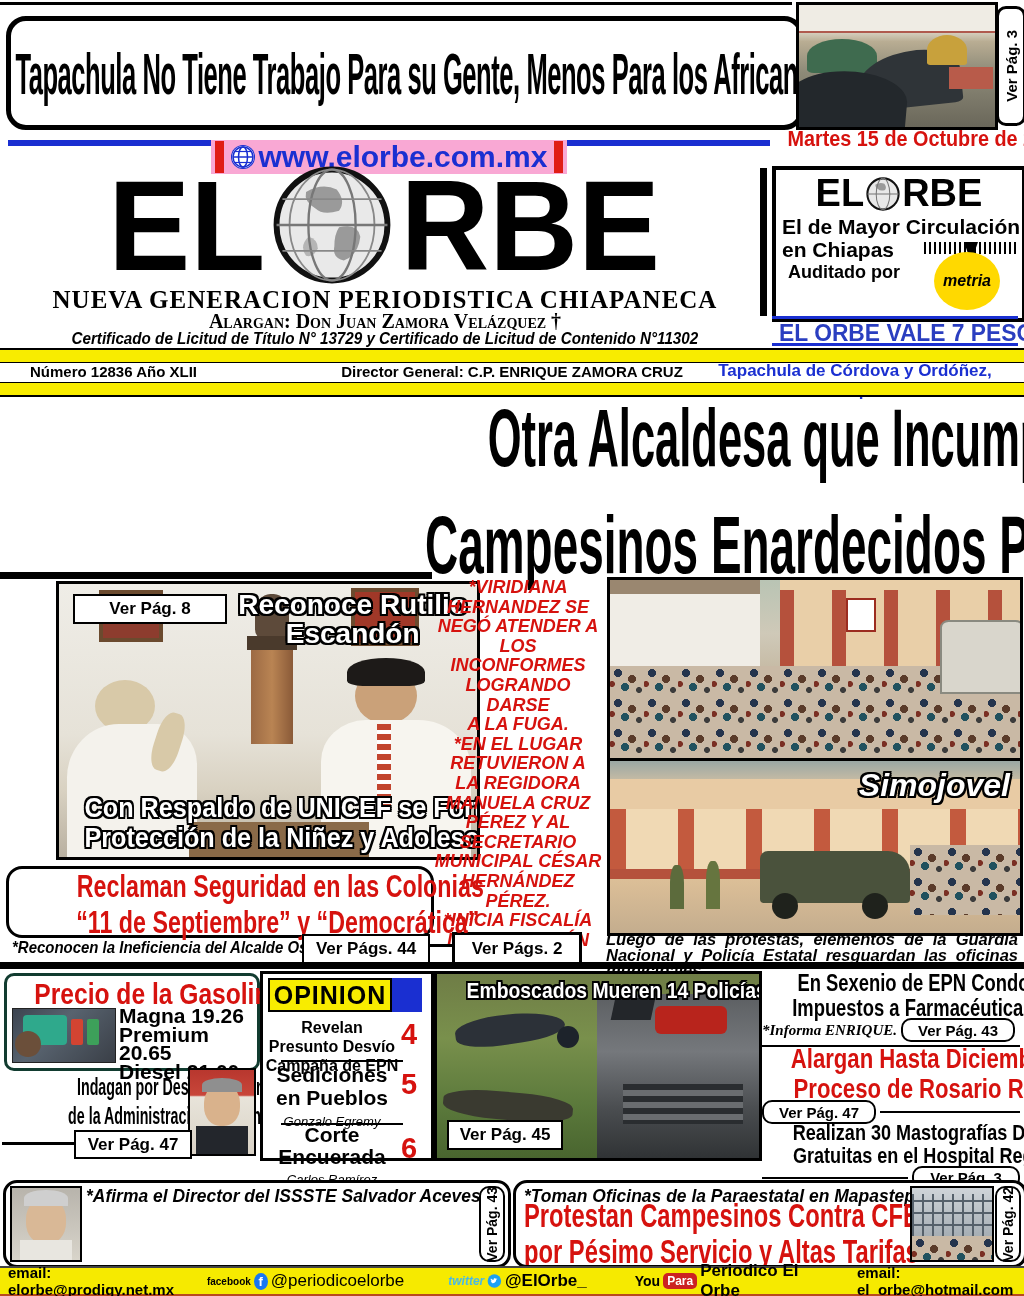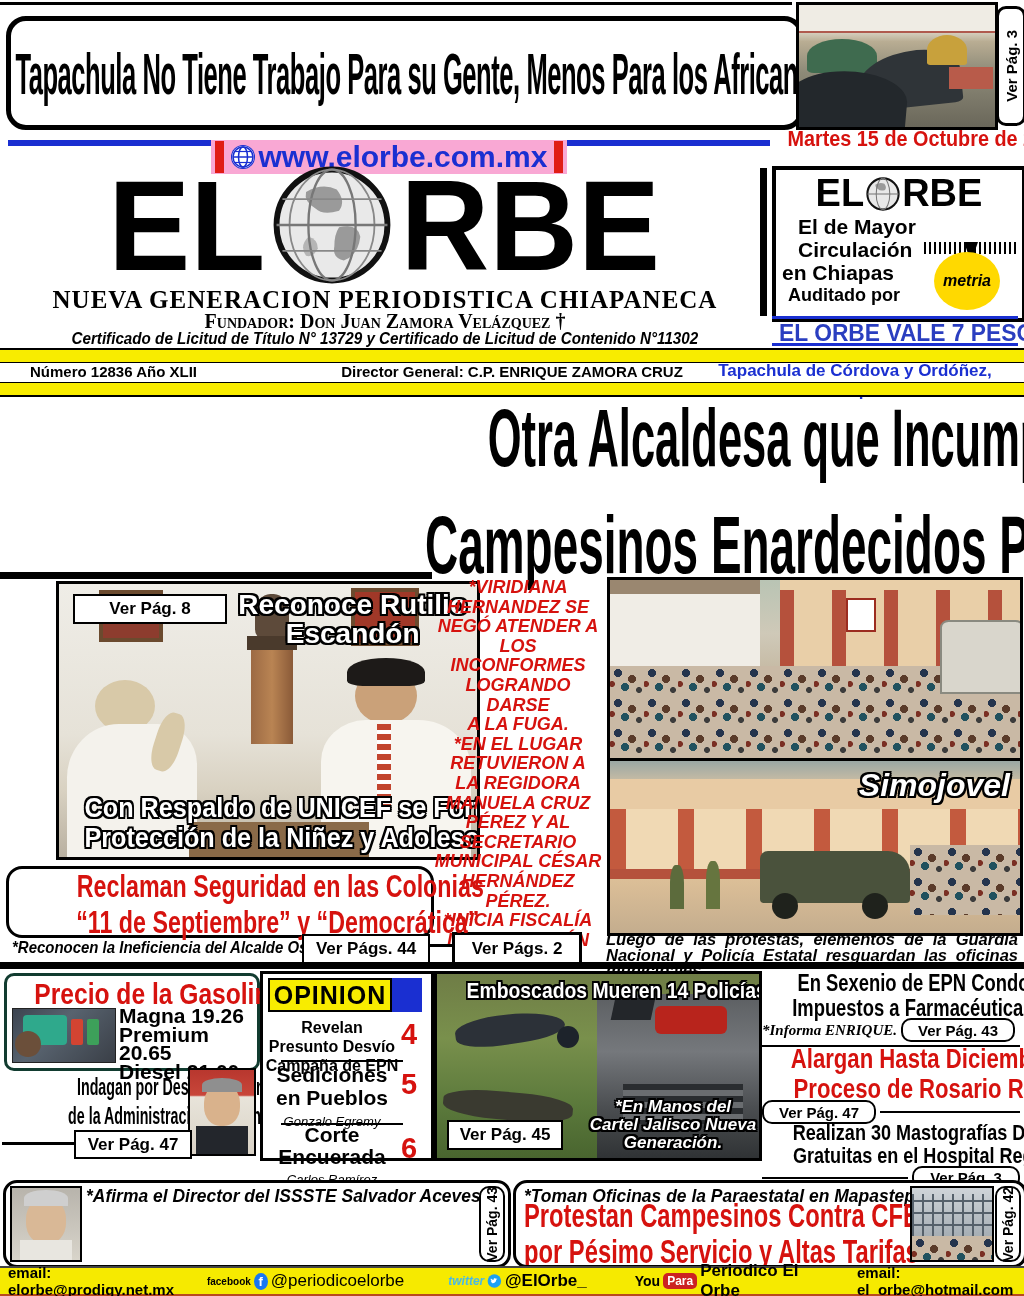--- a/index.html
+++ b/index.html
@@ -84,39 +84,39 @@
       <line x1="3" y1="50" x2="97" y2="50" stroke="#777" stroke-width="2"></line>
       <line x1="8" y1="28" x2="92" y2="28" stroke="#888" stroke-width="1.5"></line>
       <line x1="8" y1="72" x2="92" y2="72" stroke="#888" stroke-width="1.5"></line>
     </svg>
     <span class="cond" style="--sx:.96;font-size:128px;font-weight:bold;">RBE</span>
   </div>
   <div class="abs ctr serif" style="left:8px;top:286px;width:754px;">
     <span class="cond" style="--sx:1;font-size:25px;font-weight:bold;letter-spacing:1px;">NUEVA GENERACION PERIODISTICA CHIAPANECA</span>
   </div>
   <div class="abs ctr serif" style="left:8px;top:310px;width:754px;font-variant:small-caps;">
-    <span style="font-size:20px;font-weight:bold;">Fundador: Don Juan Zamora Velázquez  †</span>
+    <span style="font-size:20px;font-weight:bold;">Alargan: Don Juan Zamora Velázquez  †</span>
   </div>
   <div class="abs ctr" style="left:8px;top:330px;width:754px;">
     <span class="cond" style="--sx:.95;font-size:16px;font-weight:bold;font-style:italic;">Certificado de Licitud de Título N° 13729 y Certificado de Licitud de Contenido N°11302</span>
   </div>
   <div class="abs" style="left:760px;top:168px;width:7px;height:148px;background:#000;"></div>
 
   <div class="abs" style="left:772px;top:166px;width:246px;height:148px;border:4px solid #000;background:#fff;">
     <div style="display:flex;align-items:center;justify-content:center;margin-top:2px;">
       <span style="font-size:38px;font-weight:bold;">EL</span>
       <svg width="34" height="34" viewBox="0 0 100 100" style="margin:0 2px;">
         <circle cx="50" cy="50" r="46" fill="#e9e9e9" stroke="#111" stroke-width="6"></circle>
         <path d="M28 22 q14 -8 26 -2 q8 10 2 18 q-14 4 -20 -2 q-10 -6 -8 -14z" fill="#9a9a9a"></path>
         <ellipse cx="50" cy="50" rx="20" ry="46" fill="none" stroke="#777" stroke-width="3"></ellipse>
         <line x1="4" y1="50" x2="96" y2="50" stroke="#777" stroke-width="3"></line>
       </svg>
       <span style="font-size:38px;font-weight:bold;">RBE</span>
     </div>
-    <div style="font-size:21px;font-weight:bold;padding-left:22px;line-height:23px;">El de Mayor Circulación</div>
+    <div style="font-size:21px;font-weight:bold;padding-left:6px;line-height:23px;">El de Mayor Circulación</div>
     <div style="font-size:21px;font-weight:bold;padding-left:6px;line-height:23px;">en Chiapas</div>
     <div style="font-size:18px;font-weight:bold;padding-left:12px;line-height:22px;">Auditado por</div>
     <div class="abs" style="left:148px;top:72px;width:92px;height:12px;background:repeating-linear-gradient(90deg,#000 0 2px,#fff 2px 5px);"></div>
     <div class="abs" style="left:188px;top:72px;width:0;height:0;border-left:7px solid transparent;border-right:7px solid transparent;border-top:20px solid #000;"></div>
     <div class="abs" style="left:158px;top:82px;width:66px;height:58px;background:#ffd900;border-radius:50%;display:flex;align-items:center;justify-content:center;">
       <span style="font-size:16px;font-weight:bold;font-style:italic;">metria</span>
     </div>
   </div>
   <div class="abs" style="left:772px;top:316px;width:246px;height:3px;background:#1a2fd1;"></div>
   <div class="abs ctr" style="left:772px;top:319px;width:246px;">
@@ -287,23 +287,20 @@
     <div class="abs" style="left:160px;top:20px;width:162px;height:164px;background:linear-gradient(180deg,#5c5f62 0%,#75787c 35%,#4a4d50 70%,#303335 100%);"></div>
     <div class="abs" style="left:218px;top:32px;width:72px;height:28px;background:#b8241c;border-radius:6px;"></div>
     <div class="abs" style="left:176px;top:24px;width:40px;height:22px;background:#23262a;transform:skewX(-12deg);"></div>
     <div class="abs" style="left:186px;top:110px;width:120px;height:40px;background:repeating-linear-gradient(180deg,#2a2d30 0 6px,#6a6d70 6px 12px);"></div>
     <div class="abs" style="left:18px;top:40px;width:110px;height:30px;background:#2c3138;border-radius:40% 60% 40% 40%;transform:rotate(-8deg);"></div>
     <div class="abs" style="left:120px;top:52px;width:22px;height:22px;background:#1d232b;border-radius:50%;"></div>
     <div class="abs" style="left:6px;top:118px;width:130px;height:28px;background:#3a3a30;border-radius:40%;transform:rotate(5deg);"></div>
     <div class="abs outline ctr" style="left:0;top:4px;width:100%;">
       <span class="cond" style="--sx:.88;font-size:22px;font-weight:bold;">Emboscados Mueren 14 Policías en Michoacán</span>
     </div>
-    <div class="abs outline" style="left:150px;bottom:6px;width:172px;text-align:center;font-size:17px;font-weight:bold;font-style:italic;line-height:18px;white-space:pre-line;">*En Manos del
-Cartel Jalisco Nueva
-Generación.</div>
     <div class="abs pagebox" style="left:10px;bottom:8px;width:112px;height:26px;border-width:2px;">
         <span>Ver Pág. 45</span>
       </div>
   </div>
 
   <div class="abs ctr" style="left:762px;top:972px;width:258px;line-height:22px;">
     <span class="cond" style="--sx:.8;font-size:23px;font-weight:bold;">En Sexenio de EPN Condonaron</span><br>
     <span class="cond" style="--sx:.8;font-size:23px;font-weight:bold;">Impuestos a Farmacéuticas</span>
   </div>
   <div class="abs" style="left:762px;top:1018px;width:258px;display:flex;align-items:center;border-bottom:2px solid #000;padding-bottom:3px;">

